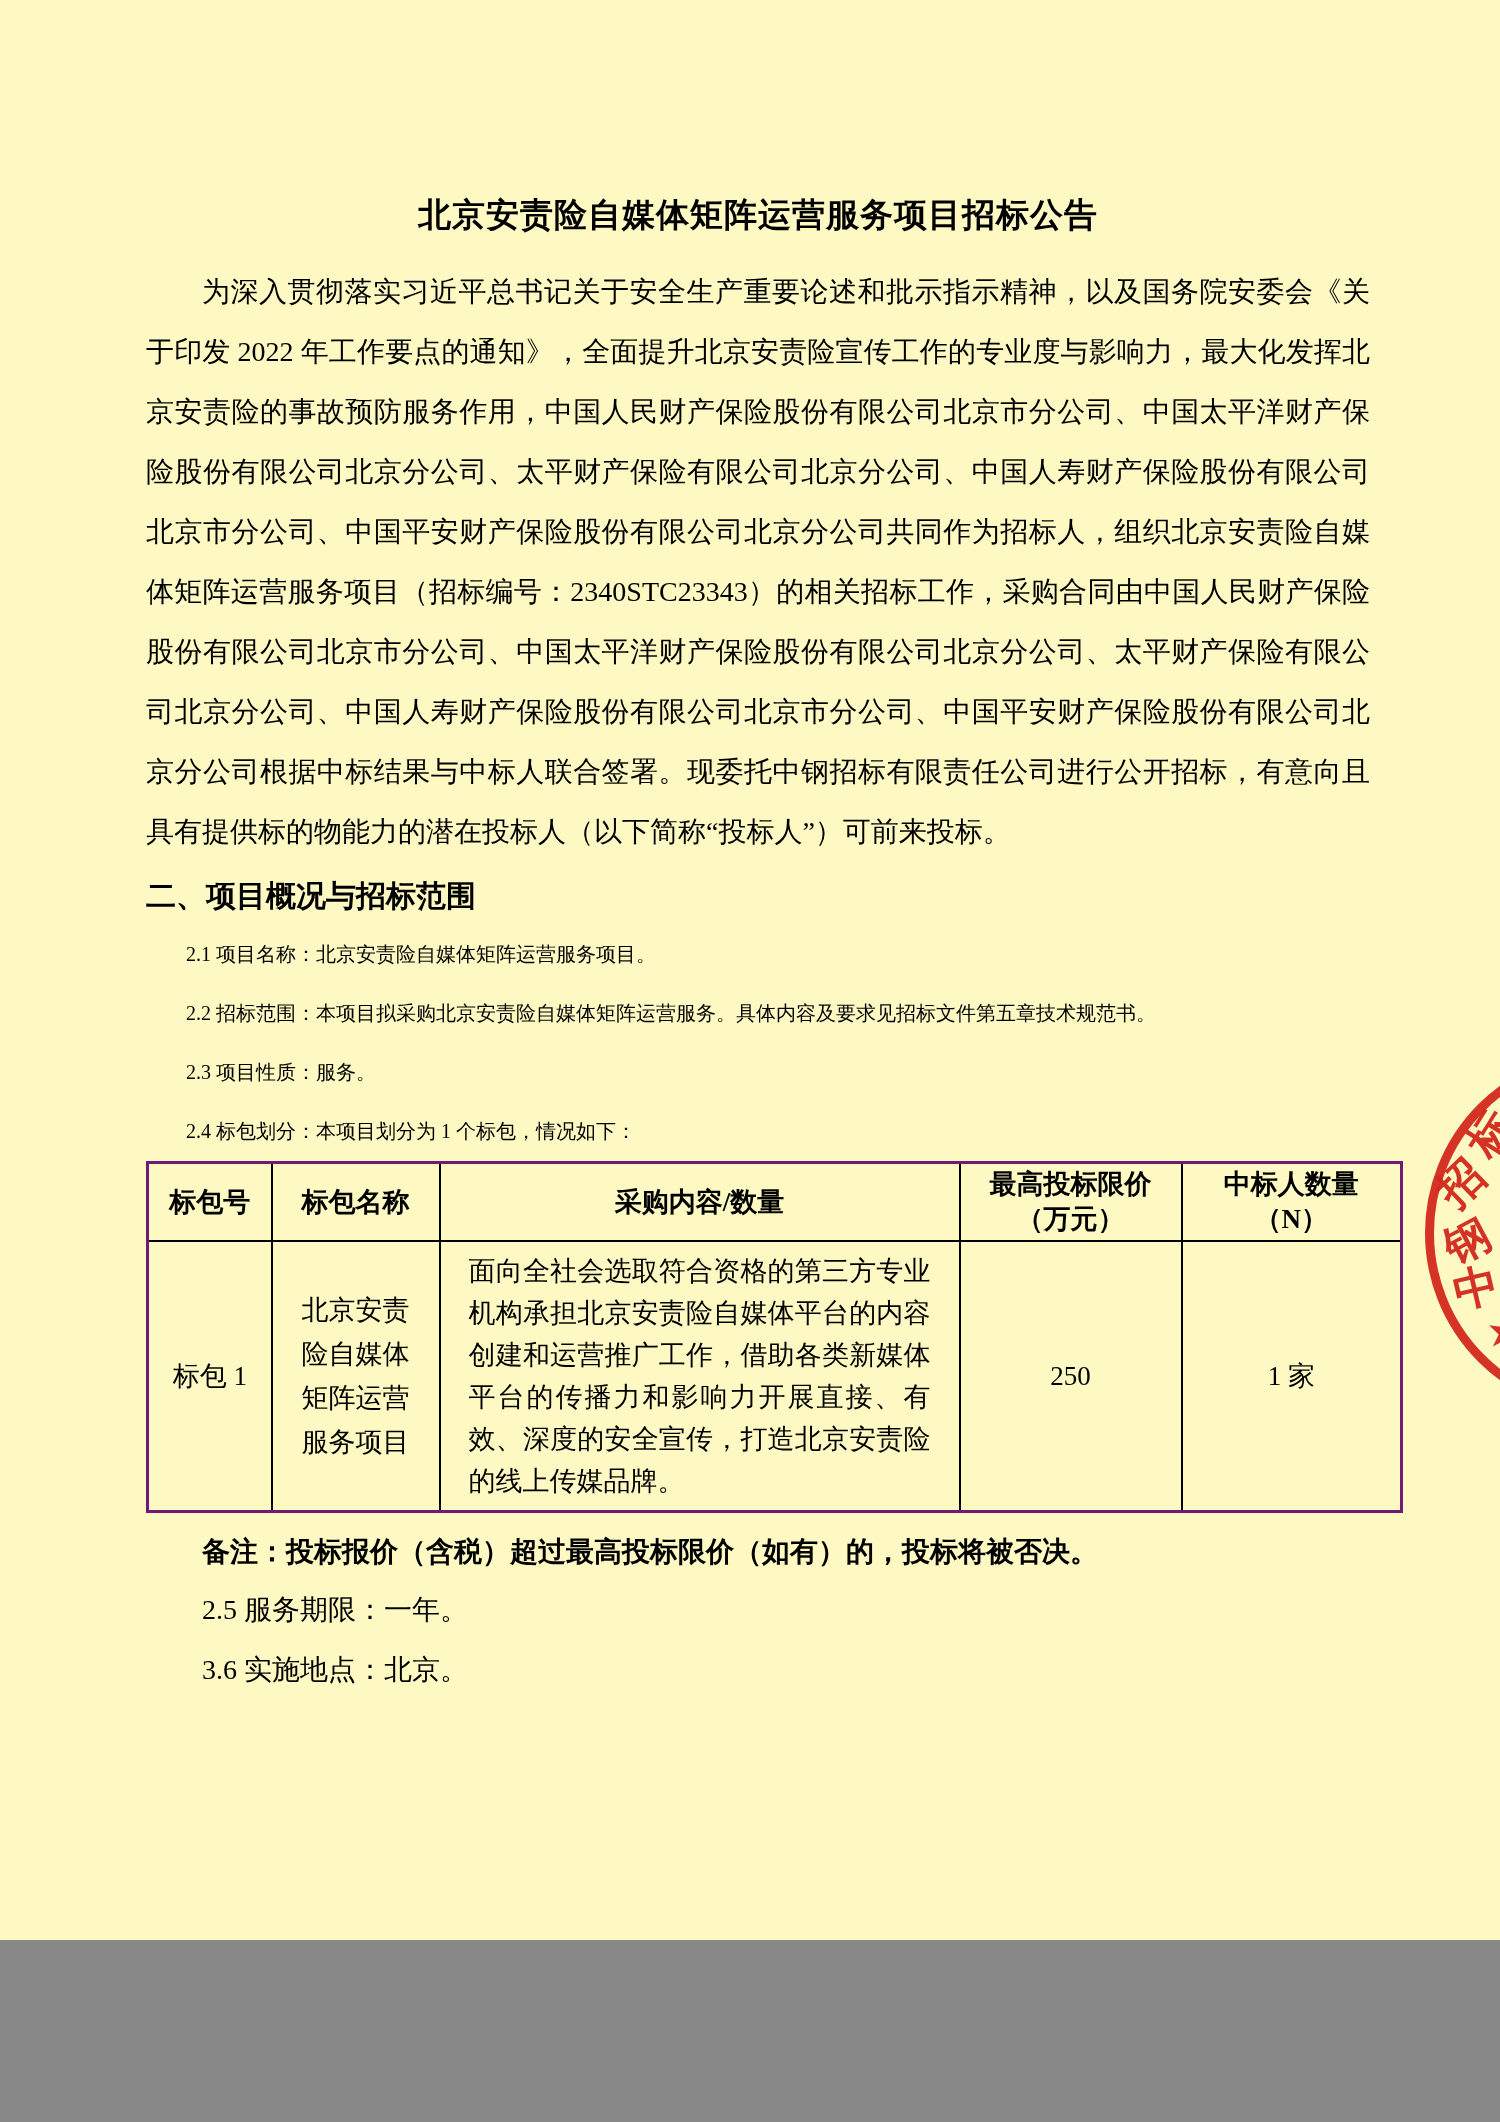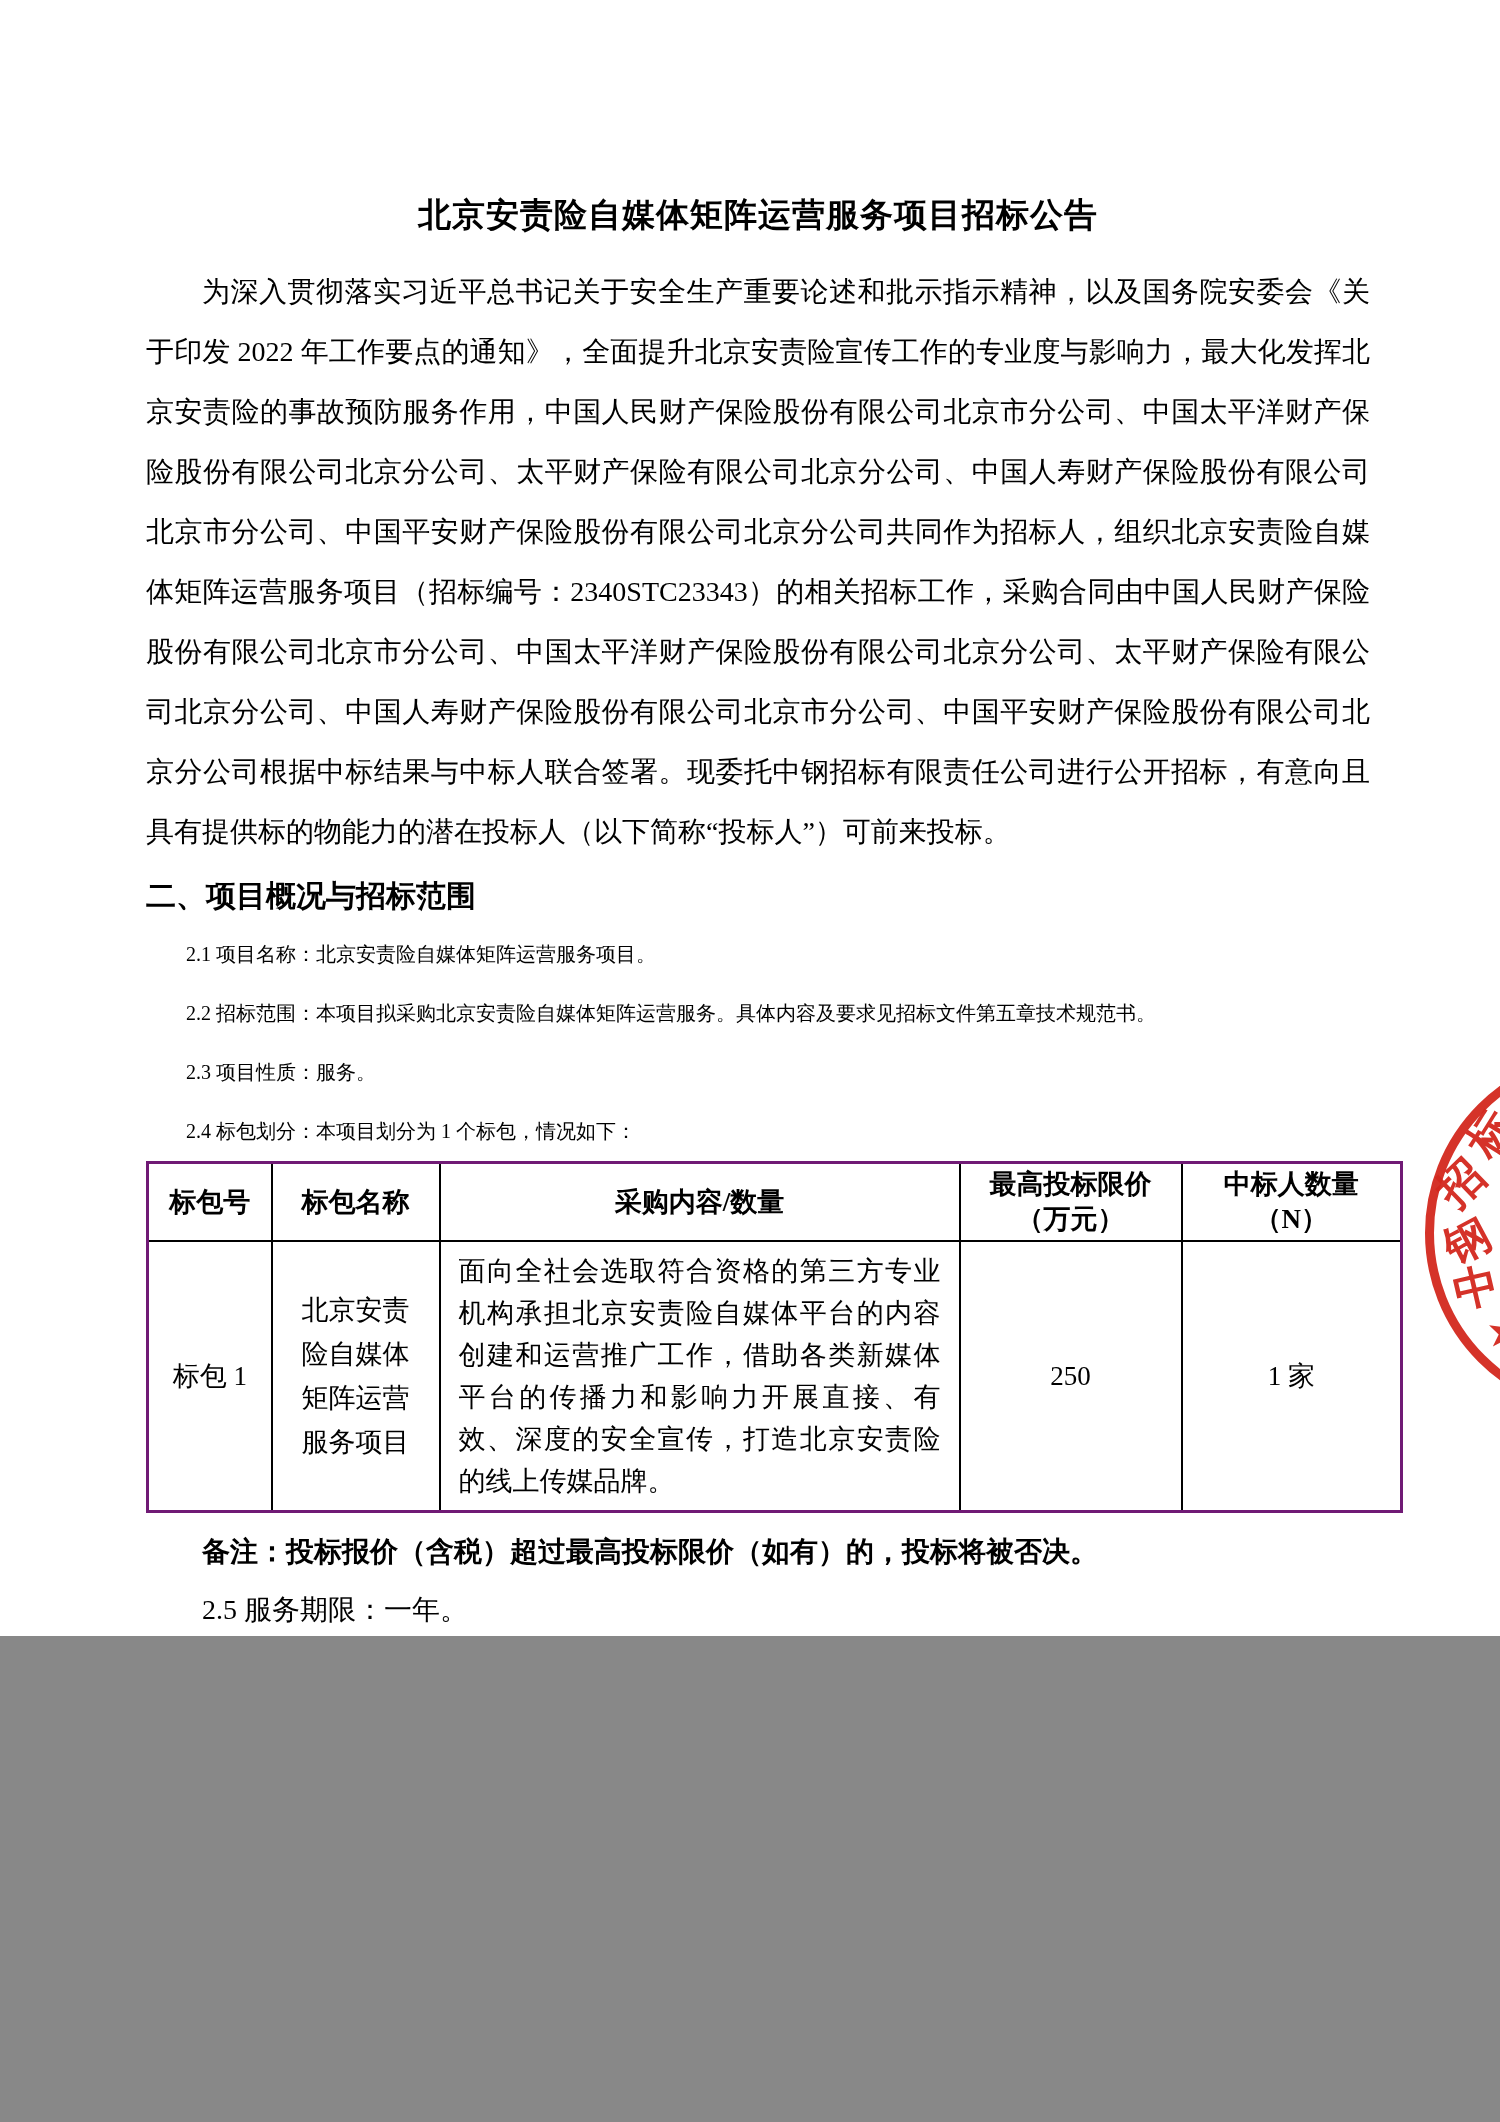--- a/index.html
+++ b/index.html
@@ -1,20 +1,20 @@
 <!DOCTYPE html>
 <html><head>
 <meta charset="utf-8">
 <style>
   html,body { margin:0; padding:0; background:#888; }
   .page {
     position:relative;
-    width:1500px; height:1636px;
+    width:1500px; height:1940px;
     margin:0 auto;
-    background:#ffffff;
+    background:#fef9c3;
     overflow:hidden;
     color:#000;
     font-family:"Liberation Serif","DejaVu Serif",serif;
   }
   .content {
     position:absolute;
     left:146px; top:0;
     width:1224px;
   }
   .doc-title {
@@ -69,21 +69,21 @@
     vertical-align:middle;
     height:72px;
     padding:2px 4px;
   }
   table.pkg td {
     font-size:27px;
     vertical-align:middle;
   }
   td.c { text-align:center; line-height:36px; padding:1px; }
   td.detail {
-    padding:8px 18px;
+    padding:8px 28px;
     line-height:42px;
     text-align:justify;
   }
   .pkg-name { max-width:118px; margin:0 auto; line-height:44px; text-align:center; }
   .remark {
     margin:10px 0 0 0;
     font-weight:bold;
     font-size:28px;
     line-height:57px;
     text-indent:2em;

